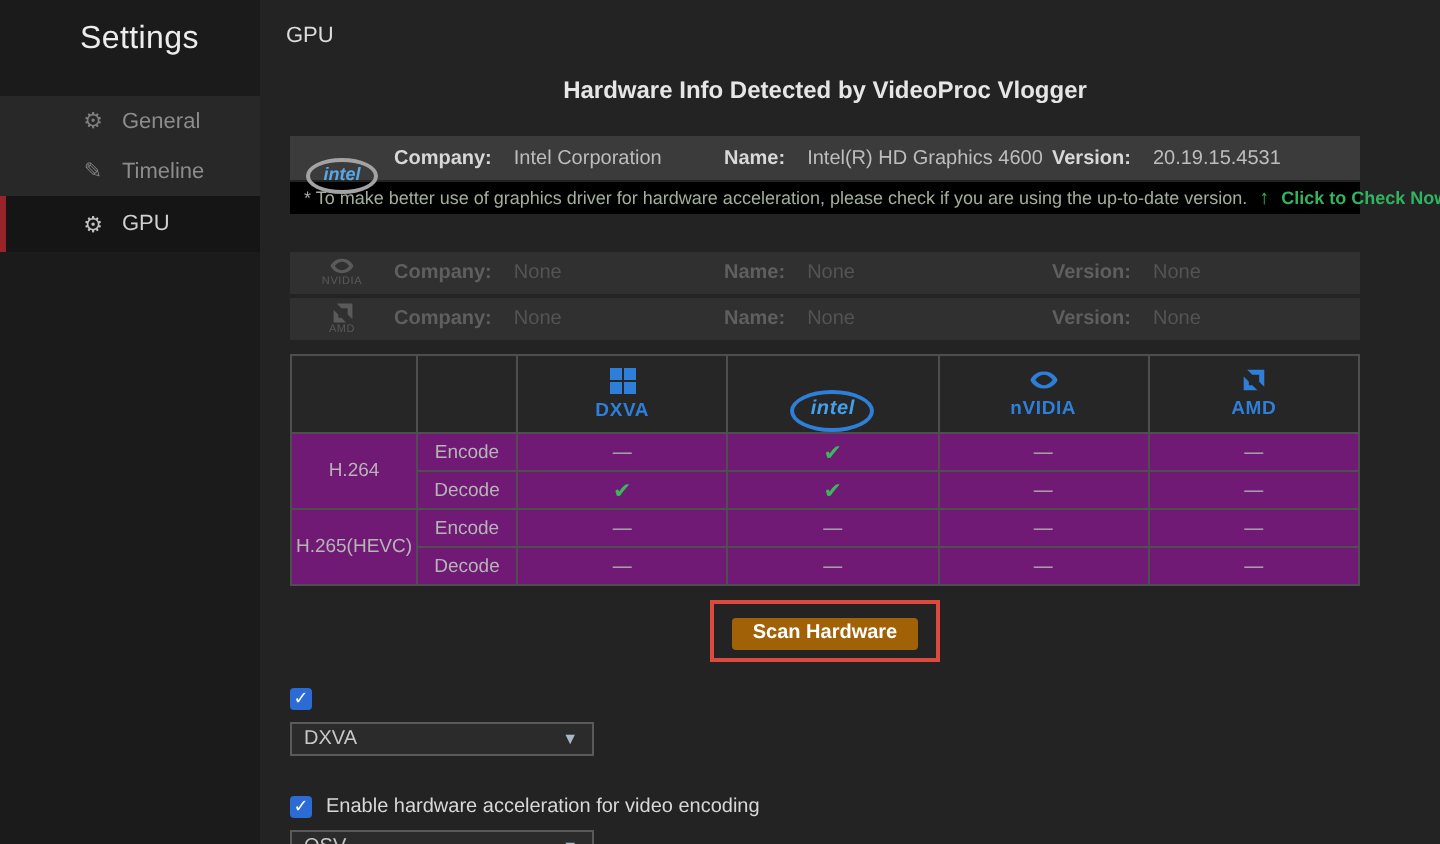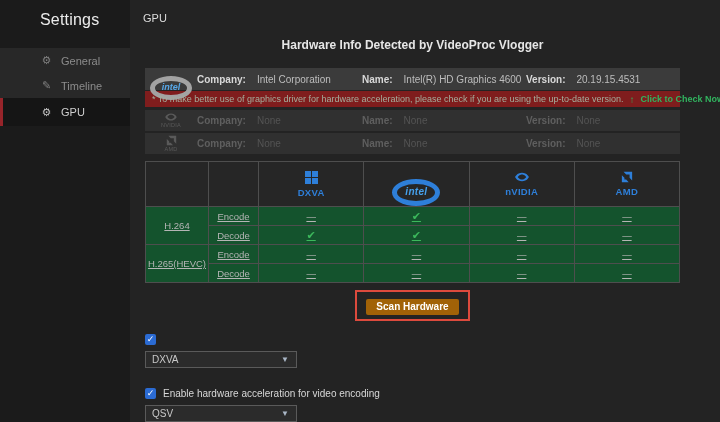--- a/index.html
+++ b/index.html
@@ -30,40 +30,40 @@
   .info-row.dim .lbl { color:#5f5f5f; }
   .info-row.dim .val { color:#545454; }
   .v-logo { width:52px; display:flex; flex-direction:column; align-items:center; justify-content:center; line-height:1; }
   .grp { display:flex; align-items:flex-end; gap:11px; }
   .grp.company { width:165px; }
   .grp.name { width:164px; }
   .grp.version { flex:1; }
   .lbl { font-weight:700; color:#d8d8d8; white-space:nowrap; }
   .val { color:#bdbdbd; white-space:nowrap; }
 
-  .intel-oval { display:inline-block; border:5px solid #a3a3a3; border-radius:50%; color:#58a8e8; font-size:9px; font-style:italic; font-weight:700; padding:2px 7px 3px; line-height:1;margin-top:17px; }
+  .intel-oval { display:inline-block; border:2px solid #a3a3a3; border-radius:50%; color:#58a8e8; font-size:9px; font-style:italic; font-weight:700; padding:2px 7px 3px; line-height:1;margin-top:17px; }
   .dim-vendor { color:#5a5a5a; font-size:5.5px; letter-spacing:.3px; text-align:center; }
   .dim-vendor svg { display:block; margin:0 auto 1px; }
 
   
-  .note-row { display:flex; align-items:center; height:16px; background:#7f1d1d; margin-bottom:3px; padding-left:7px; font-size:9px; color:#a4ae9d; gap:6px; white-space:nowrap; }
+  .note-row { display:flex; align-items:center; height:16px; background:#000000; margin-bottom:19px; padding-left:7px; font-size:9px; color:#a4ae9d; gap:6px; white-space:nowrap; }
   .check-link { color:#31b45f; font-weight:700; cursor:pointer; }
   .up-arrow { color:#31b45f; font-weight:700; font-size:10px; }
 
   
   table.support { border-collapse:collapse; width:535px; margin-top:7px; table-layout:fixed; }
   table.support td, table.support th { border:1px solid #4e4e4e; text-align:center; vertical-align:middle; font-weight:normal; }
   .col-codec { width:63px; } .col-mode { width:50px; }
   tr.head th { height:38px; background:#262626; }
   .hdr-cell { display:flex; flex-direction:column; align-items:center; justify-content:center; gap:3px; color:#2e7fd9; font-size:9.5px; font-weight:700; letter-spacing:.3px; }
   .hdr-cell svg { display:block; }
   .win-logo { display:inline-grid; grid-template-columns:6px 6px; grid-template-rows:6px 6px; gap:1px; }
   .win-logo span { background:#2e7fd9; }
   .intel-oval.hdr { border-color:#2e7fd9; color:#45a0ec; font-size:10px; padding:3px 8px 4px; }
-  tr.body td { height:19px; font-size:9.5px; color:#b5b5b5; background:#14532d;text-decoration:underline; }
+  tr.body td { height:19px; font-size:9.5px; color:#b5b5b5; background:#701a75; }
   td.codec { font-size:10.5px; color:#cacaca; }
   td.sup { color:#606060; font-size:10px; }
   td.sup.check { color:#3cb85c; font-size:11px; font-weight:700; }
 
   
   .scan-wrap { display:flex; justify-content:center; margin-top:7px; }
   .scan-outline { border:2px solid #dc4a3d; padding:4px 9px; }
   .scan-btn { background:#a16207; color:#fff; font-size:10px; font-weight:700; border:none; border-radius:2px; padding:0 10px; height:16px; line-height:16px; cursor:pointer; font-family:inherit; }
 
   

